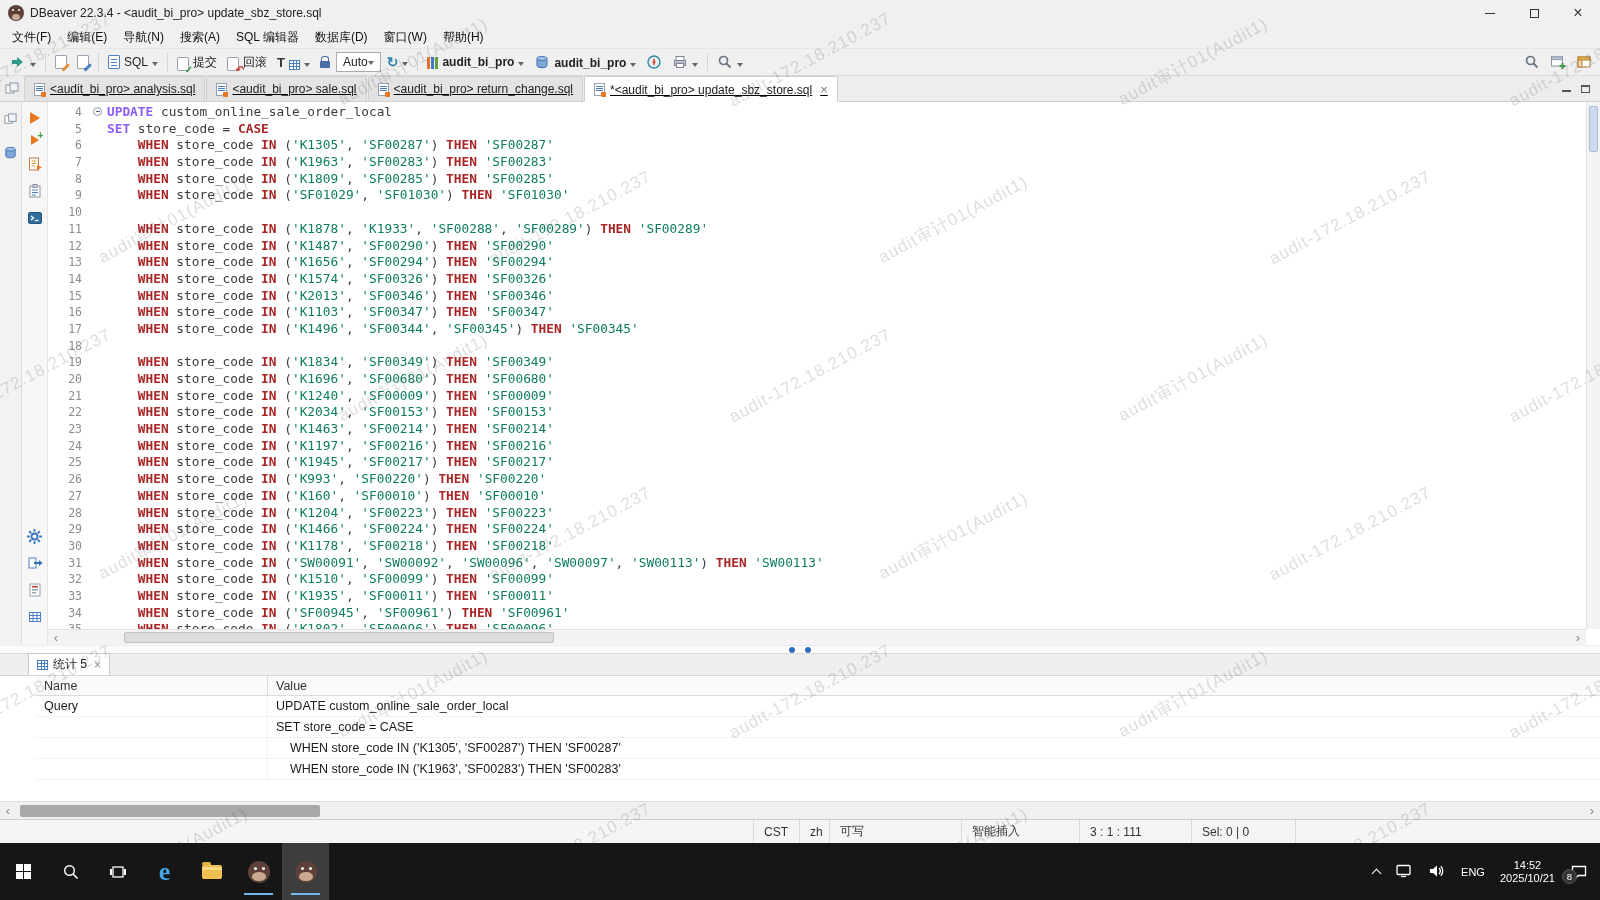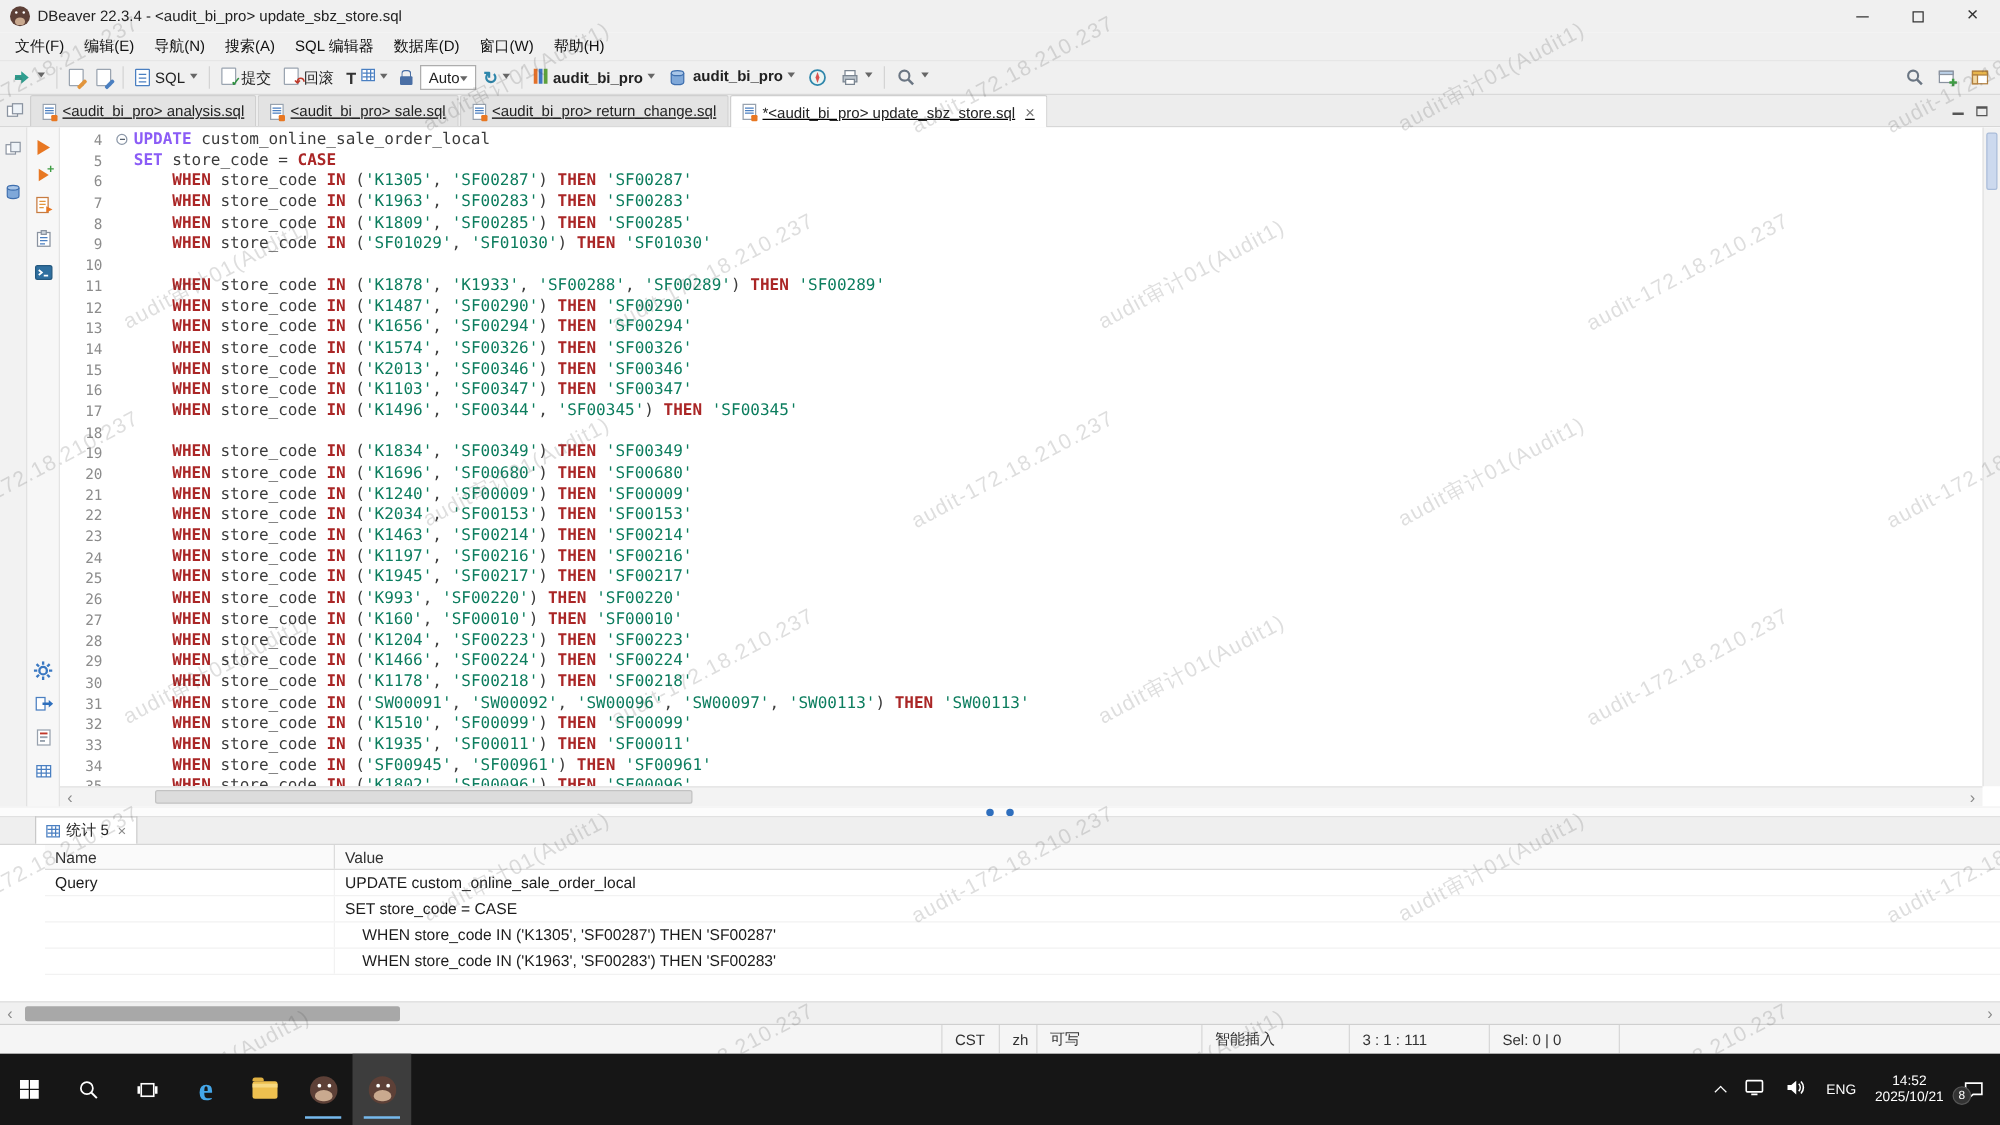--- a/index.html
+++ b/index.html
@@ -25,21 +25,21 @@
 .dbv.small { width:16px; height:16px; }
 .dbv.small::before { top:4px; left:4px; width:2px; height:2px; box-shadow:6px 0 0 #fff; }
 .dbv.small::after { height:6px; bottom:1px; }
 
 
 .menubar { height:22px; flex:none; background:#f0f0f0; display:flex; align-items:center; padding-left:4px; font-size:12px; color:#111; }
 .menu-item { padding:3px 8px; white-space:nowrap; }
 
 
 .toolbar { height:28px; flex:none; background:#f0f0f0; border-top:1px solid #e6e6e6; border-bottom:1px solid #d9d9d9; display:flex; align-items:center; padding:0 6px; font-size:12px; color:#222; position:relative; gap:2px; }
-.tbtn { display:flex; align-items:flex-start; gap:4px; padding:2px 4px; white-space:nowrap; }
+.tbtn { display:flex; align-items:flex-end; gap:4px; padding:2px 4px; white-space:nowrap; }
 .sep { width:1px; height:18px; background:#d4d4d4; margin:0 3px; flex:none; }
 .caret { width:0; height:0; border:3px solid transparent; border-top:4px solid #666; margin-top:4px; flex:none; }
 .combo { height:20px; background:#fff; border:1px solid #adadad; display:flex; align-items:center; padding:0 6px; }
 .bold { font-weight:bold; }
 .i16 { width:16px; height:16px; display:inline-flex; align-items:center; justify-content:center; flex:none; }
 .doc { width:12px; height:14px; background:#fff; border:1px solid #9aa4b0; border-radius:1px; position:relative; flex:none; }
 .doc.pencil::after { content:''; position:absolute; width:9px; height:2.5px; background:#e2953c; right:-4px; bottom:0; transform:rotate(-45deg); border-radius:1px; }
 .doc.pencil.blue::after { background:#4a7fc1; }
 .doc.bluedoc { border-color:#4a7fc1; }
 .doc.bluedoc::before { content:''; position:absolute; left:2px; top:3px; width:6px; height:1px; background:#4a7fc1; box-shadow:0 3px 0 #4a7fc1,0 6px 0 #4a7fc1; }

